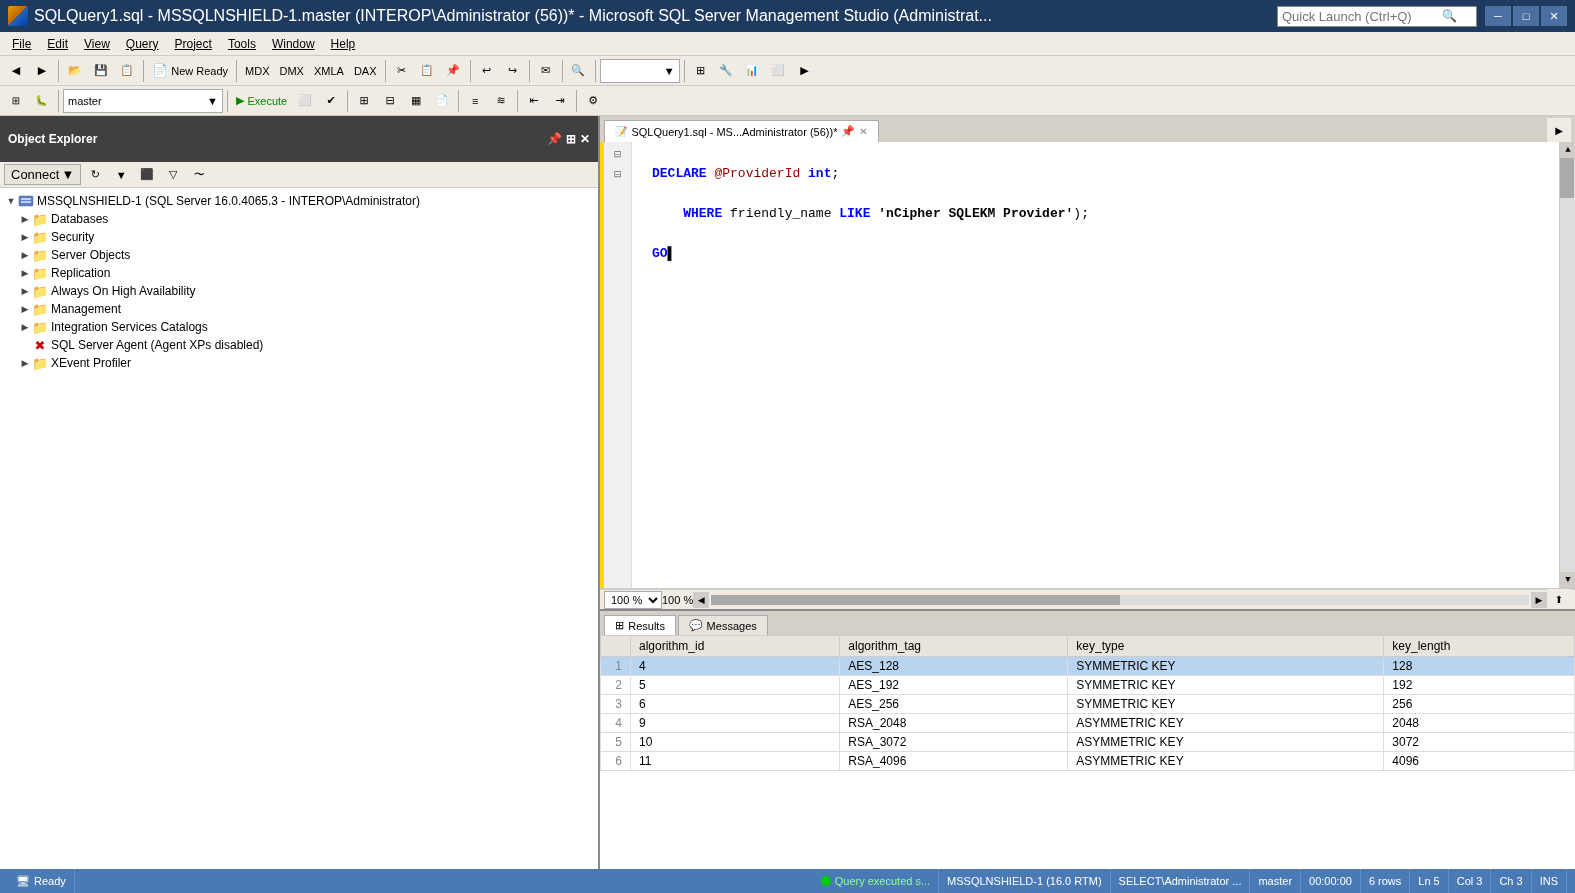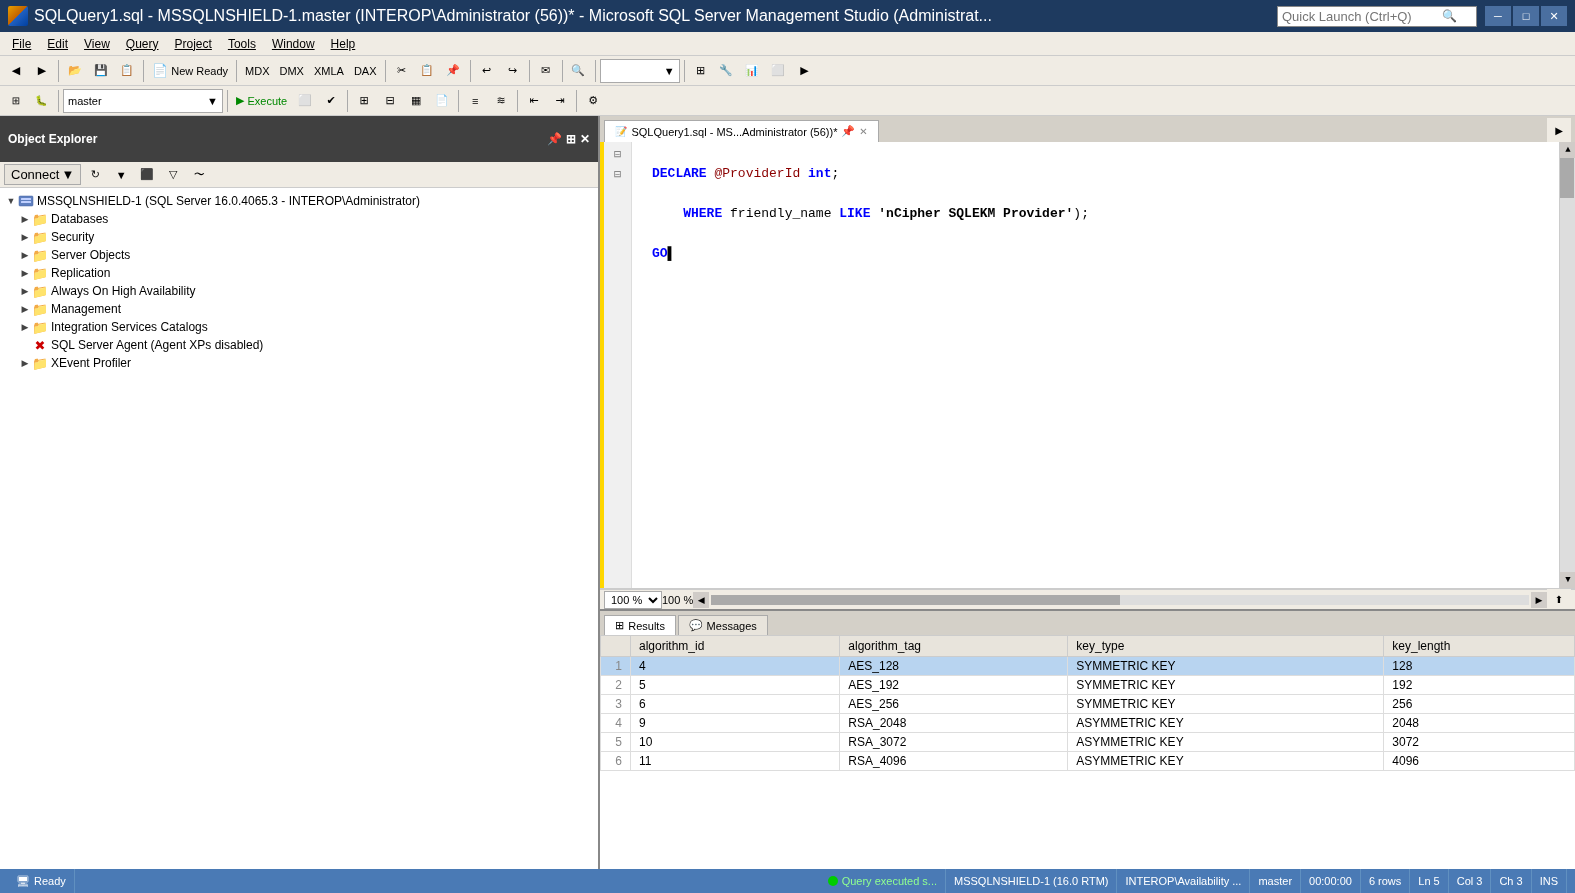--- a/index.html
+++ b/index.html
@@ -546,21 +546,21 @@
   </div>
   <div style="flex:1;"></div>
   <div class="status-item success">
     <div class="status-dot"></div>
     <span>Query executed s...</span>
   </div>
   <div class="status-item">
     <span>MSSQLNSHIELD-1 (16.0 RTM)</span>
   </div>
   <div class="status-item">
-    <span>INTEROP\Availability ...</span>
+    <span>SELECT\Administrator ...</span>
   </div>
   <div class="status-item">
     <span>master</span>
   </div>
   <div class="status-item">
     <span>00:00:00</span>
   </div>
   <div class="status-item">
     <span>6 rows</span>
   </div>

